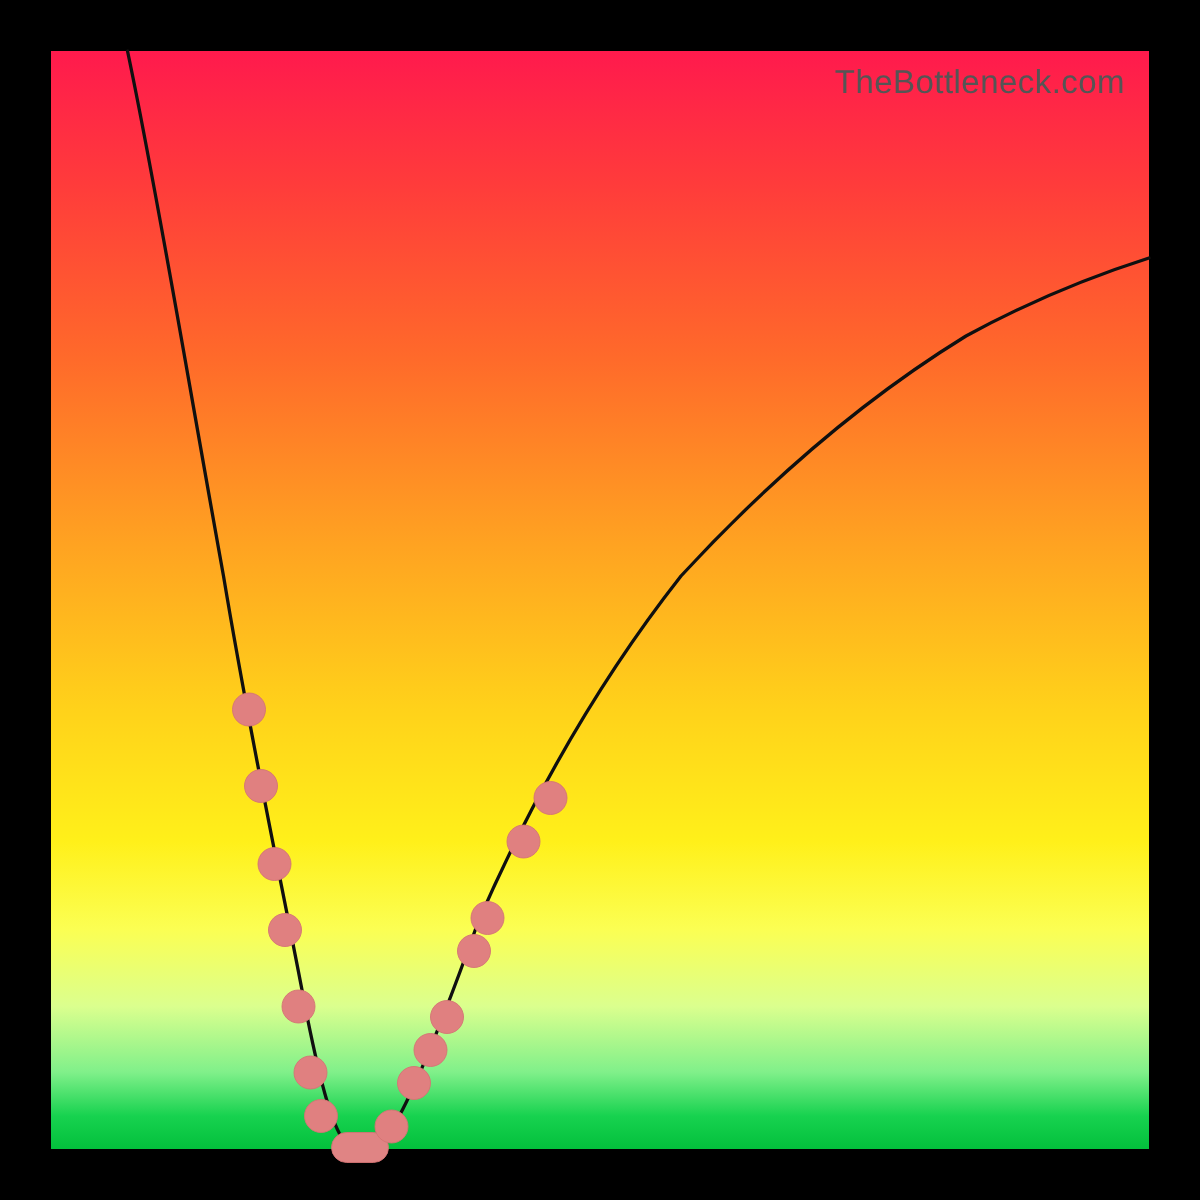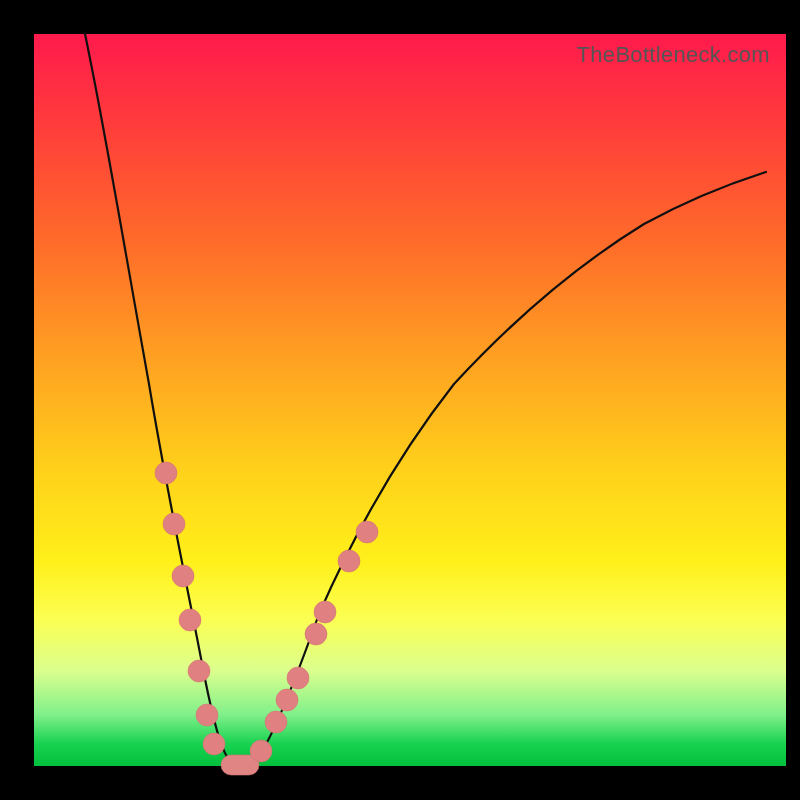--- a/index.html
+++ b/index.html
@@ -28,21 +28,20 @@
       #ff3b3b 12%,
       #ff6a2a 28%,
       #ffa321 45%,
       #ffd21a 60%,
       #fff01a 72%,
       #fbff53 80%,
       #dbff8e 87%,
       #80f08a 93%,
       #17d24f 97%,
       #03c03c 100%);
-    padding-left: 20px;
   }
   .watermark {
     position: absolute;
     top: 8px;
     right: 16px;
     color: #555;
     font-size: 22px;
     font-weight: 500;
     letter-spacing: 0.3px;
     user-select: none;

